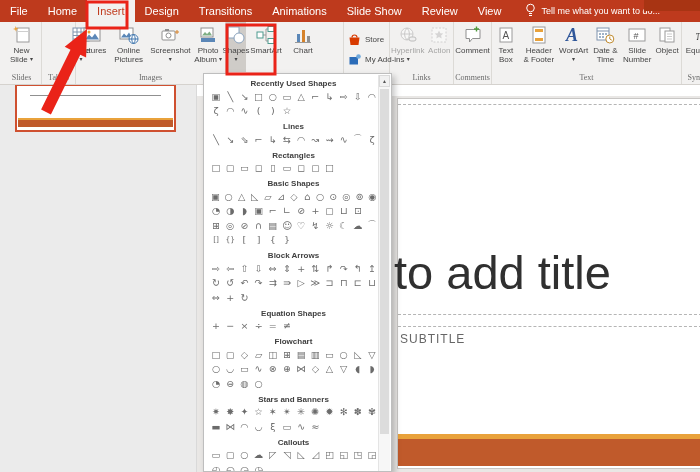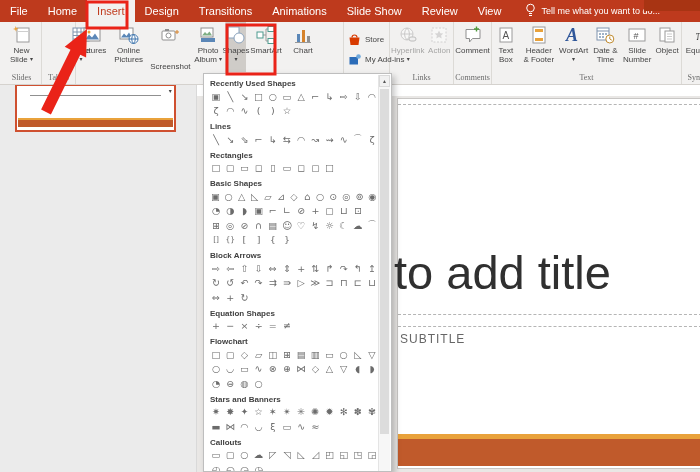--- a/index.html
+++ b/index.html
@@ -49,21 +49,21 @@
   #slide-title{position:absolute;left:-4px;top:146px;font-size:47px;font-weight:300;color:#303030;
                white-space:nowrap;letter-spacing:0;}
   #slide-subtitle{position:absolute;left:2px;top:233px;font-size:12px;color:#666;letter-spacing:1px;white-space:nowrap;}
   #stripe-light{position:absolute;left:0;right:0;top:335px;height:5px;background:#E9A23B;}
   #stripe-dark{position:absolute;left:0;right:0;top:340px;height:27px;background:#C05A2B;}
 
   
   #shapes-menu{position:absolute;left:203px;top:73px;width:189px;height:399px;background:#fff;
                border:1px solid #BEBEBE;box-shadow:3px 3px 6px rgba(0,0,0,.22);z-index:5;
                box-sizing:border-box;padding:1px 14px 0 5px;overflow:hidden;}
-  .sec-title{font-size:8px;font-weight:bold;color:#3f3f3f;margin:4px 0 1px 1px;white-space:nowrap;}
+  .sec-title{font-size:8px;font-weight:bold;color:#3f3f3f;margin:4px 0 1px 1px;white-space:nowrap;text-align:center;}
   .srow{display:flex;width:170px;}
   .scell{flex:0 1 14.2px;min-width:11px;height:14.5px;display:flex;align-items:center;justify-content:center;
          font-size:9.5px;color:#6b6b6b;font-family:"DejaVu Sans",sans-serif;cursor:default;}
   .scell.wide{font-size:7.5px;}
   #menu-scroll{position:absolute;top:1px;right:1px;width:12px;height:396px;background:#F7F7F7;
                border-left:1px solid #E4E4E4;box-sizing:border-box;}
   #scroll-up{height:12px;background:#F1F1F1;border:1px solid #DADADA;box-sizing:border-box;
              font-size:5px;color:#555;text-align:center;line-height:10px;cursor:default;}
   #scroll-thumb{position:absolute;left:1px;top:14px;width:9px;height:345px;background:#DCDCDC;}
 
@@ -144,21 +144,21 @@
             <svg width="20" height="20">
               <rect x="1" y="3" width="13" height="11" fill="#fff" stroke="#8f8f8f"></rect>
               <path d="M2 12.5l3-4 2.5 2.5L10 7.5l3 5z" fill="#5b87b7"></path>
               <circle cx="14.5" cy="14" r="4.5" fill="#fff" stroke="#3f75ad"></circle>
               <path d="M10 14h9M14.5 9.5a6.5 6.5 0 010 9M14.5 9.5a6.5 6.5 0 000 9" stroke="#3f75ad" fill="none"></path>
             </svg>
           </span>
           <span>Online</span>
           <span>Pictures</span>
         </div>
-        <div class="rbtn" style="width: 42px; gap: 16px;">
+        <div class="rbtn" style="width: 42px;">
           <span class="ricon">
             <svg width="20" height="20">
               <rect x="2" y="6" width="13" height="9" rx="1" fill="#fff" stroke="#8f8f8f"></rect>
               <rect x="5" y="4" width="4" height="2" fill="#8f8f8f"></rect>
               <circle cx="8.5" cy="10.5" r="2.5" fill="#fff" stroke="#8f8f8f"></circle>
               <path d="M17 5v4M15 7h4" stroke="#D6822A" fill="none"></path>
             </svg>
           </span>
           <span>Screenshot</span>
           <span><span class="caret">▾</span></span>

